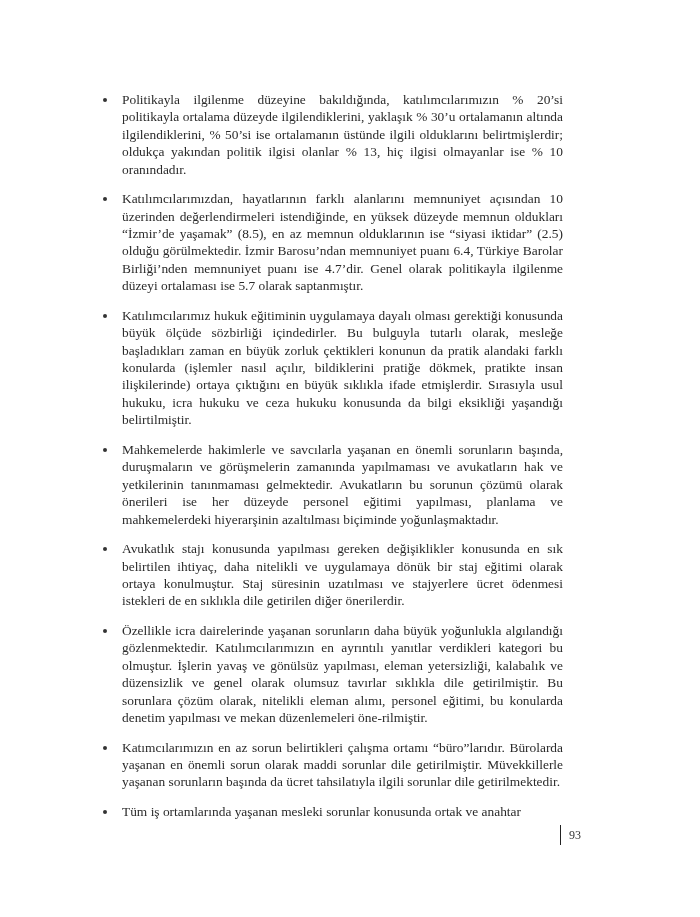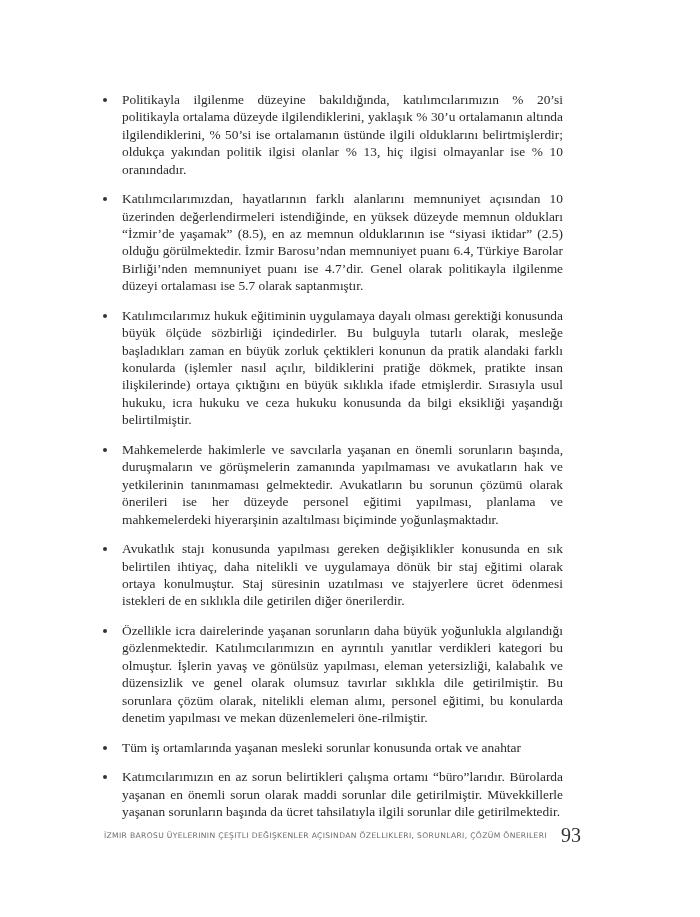--- a/index.html
+++ b/index.html
@@ -68,21 +68,21 @@
       text-transform: uppercase;
     }
     .footer-divider {
       width: 1.5px;
       height: 20px;
       background: #222222;
       margin: 0 8px 0 6px;
     }
     .page-number {
       font-family: "Liberation Serif", "DejaVu Serif", serif;
-      font-size: 20px;
+      font-size: 12px;
       color: #333333;
     }
   </style>
 </head>
 <body>
 
 <div class="page">
   <ul class="bullets">
     <li class="bullet-item">
       <span class="bullet-dot"></span>
@@ -103,26 +103,25 @@
     <li class="bullet-item">
       <span class="bullet-dot"></span>
       <span>Avukatlık stajı konusunda yapılması gereken değişiklikler konusunda en sık belirtilen ihtiyaç, daha nitelikli ve uygulamaya dönük bir staj eğitimi olarak ortaya konulmuştur. Staj süresinin uzatılması ve stajyerlere ücret ödenmesi istekleri de en sıklıkla dile getirilen diğer önerilerdir.</span>
     </li>
     <li class="bullet-item">
       <span class="bullet-dot"></span>
       <span>Özellikle icra dairelerinde yaşanan sorunların daha büyük yoğunlukla algılandığı gözlenmektedir. Katılımcılarımızın en ayrıntılı yanıtlar verdikleri kategori bu olmuştur. İşlerin yavaş ve gönülsüz yapılması, eleman yetersizliği, kalabalık ve düzensizlik ve genel olarak olumsuz tavırlar sıklıkla dile getirilmiştir. Bu sorunlara çözüm olarak, nitelikli eleman alımı, personel eğitimi, bu konularda denetim yapılması ve mekan düzenlemeleri öne-rilmiştir.</span>
     </li>
     <li class="bullet-item">
       <span class="bullet-dot"></span>
-      <span>Tüm iş ortamlarında yaşanan mesleki sorunlar konusunda ortak ve anahtar</span>
+      <span>Katımcılarımızın en az sorun belirtikleri çalışma ortamı “büro”larıdır. Bürolarda yaşanan en önemli sorun olarak maddi sorunlar dile getirilmiştir. Müvekkillerle yaşanan sorunların başında da ücret tahsilatıyla ilgili sorunlar dile getirilmektedir.</span>
     </li>
     <li class="bullet-item">
       <span class="bullet-dot"></span>
-      <span>Katımcılarımızın en az sorun belirtikleri çalışma ortamı “büro”larıdır. Bürolarda yaşanan en önemli sorun olarak maddi sorunlar dile getirilmiştir. Müvekkillerle yaşanan sorunların başında da ücret tahsilatıyla ilgili sorunlar dile getirilmektedir.</span>
+      <span>Tüm iş ortamlarında yaşanan mesleki sorunlar konusunda ortak ve anahtar</span>
     </li>
   </ul>
 
   <div class="footer">
-    <span class="footer-title">İzmir Barosu Üyelerinin Çeşitli Değişkenler Açısından Özellikleri, Sorunları, Çözüm Önerileri</span>
     <span class="footer-divider"></span>
     <span class="page-number">93</span>
   </div>
 </div>
 
 </body></html>

